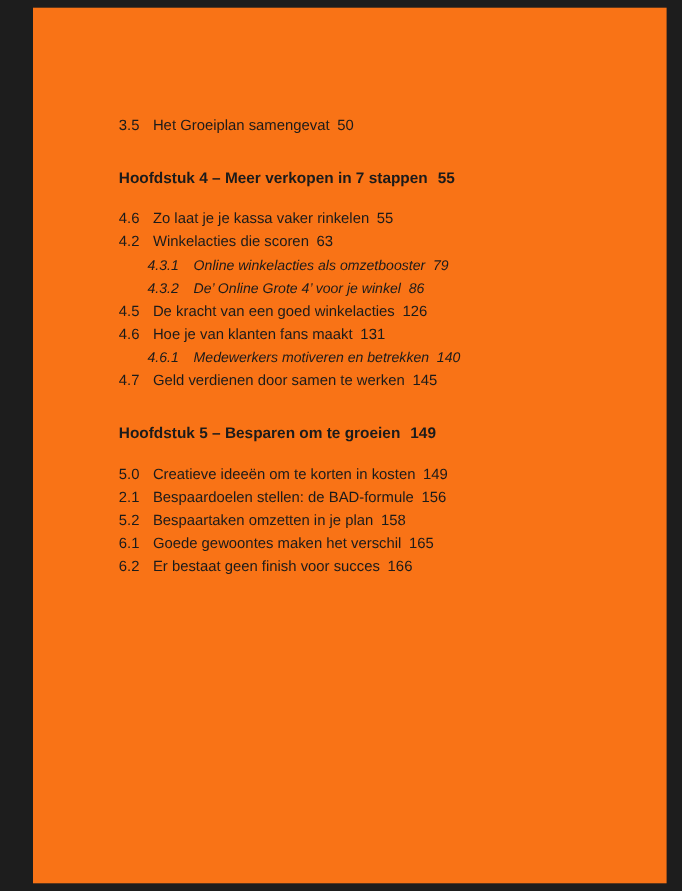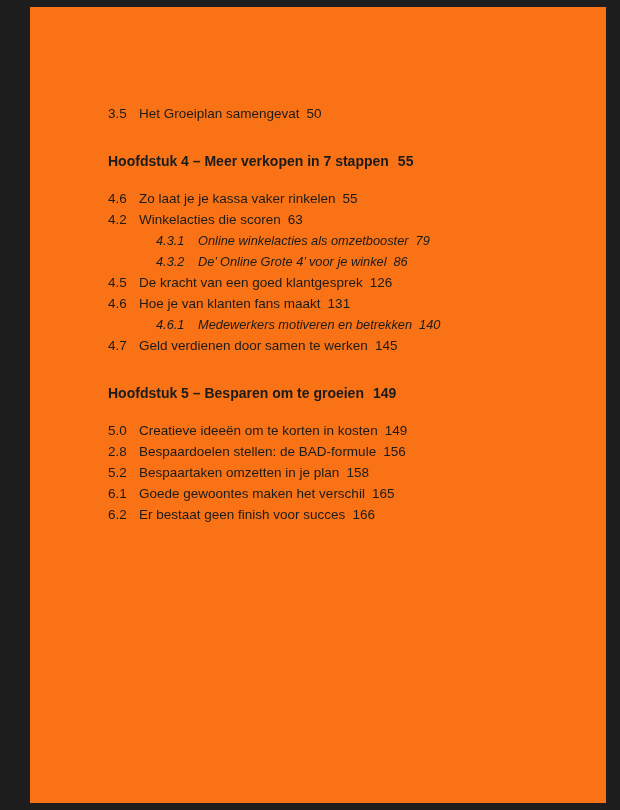--- a/index.html
+++ b/index.html
@@ -38,21 +38,21 @@
     white-space: nowrap;
   }
   .toc-row .num {
     display: inline-block;
     width: 31px;
   }
   .toc-row .pg {
     margin-left: 7px;
   }
   .toc-row.sub {
-    margin-left: 48px;
+    margin-left: 26px;
     font-style: italic;
     font-size: 12.8px;
   }
   .toc-row.sub .num {
     width: 42px;
   }
   .toc-heading {
     font-weight: bold;
     font-size: 14px;
     line-height: 20px;
@@ -85,41 +85,41 @@
       <div class="toc-row">
         <span class="num">4.2</span><span class="title">Winkelacties die scoren</span><span class="pg">63</span>
       </div>
       <div class="toc-row sub">
         <span class="num">4.3.1</span><span class="title">Online winkelacties als omzetbooster</span><span class="pg">79</span>
       </div>
       <div class="toc-row sub">
         <span class="num">4.3.2</span><span class="title">De’ Online Grote 4’ voor je winkel</span><span class="pg">86</span>
       </div>
       <div class="toc-row">
-        <span class="num">4.5</span><span class="title">De kracht van een goed klantgesprek</span><span class="pg">126</span>
+        <span class="num">4.5</span><span class="title">De kracht van een goed winkelacties</span><span class="pg">126</span>
       </div>
       <div class="toc-row">
         <span class="num">4.6</span><span class="title">Hoe je van klanten fans maakt</span><span class="pg">131</span>
       </div>
       <div class="toc-row sub">
         <span class="num">4.6.1</span><span class="title">Medewerkers motiveren en betrekken</span><span class="pg">140</span>
       </div>
       <div class="toc-row">
         <span class="num">4.7</span><span class="title">Geld verdienen door samen te werken</span><span class="pg">145</span>
       </div>
 
       <div class="toc-heading">
         <span>Hoofdstuk 5 – Besparen om te groeien</span><span class="hpg">149</span>
       </div>
 
       <div class="toc-row">
         <span class="num">5.0</span><span class="title">Creatieve ideeën om te korten in kosten</span><span class="pg">149</span>
       </div>
       <div class="toc-row">
-        <span class="num">2.8</span><span class="title">Bespaardoelen stellen: de BAD-formule</span><span class="pg">156</span>
+        <span class="num">2.1</span><span class="title">Bespaardoelen stellen: de BAD-formule</span><span class="pg">156</span>
       </div>
       <div class="toc-row">
         <span class="num">5.2</span><span class="title">Bespaartaken omzetten in je plan</span><span class="pg">158</span>
       </div>
 
 
       <div class="toc-row">
         <span class="num">6.1</span><span class="title">Goede gewoontes maken het verschil</span><span class="pg">165</span>
       </div>
       <div class="toc-row">

